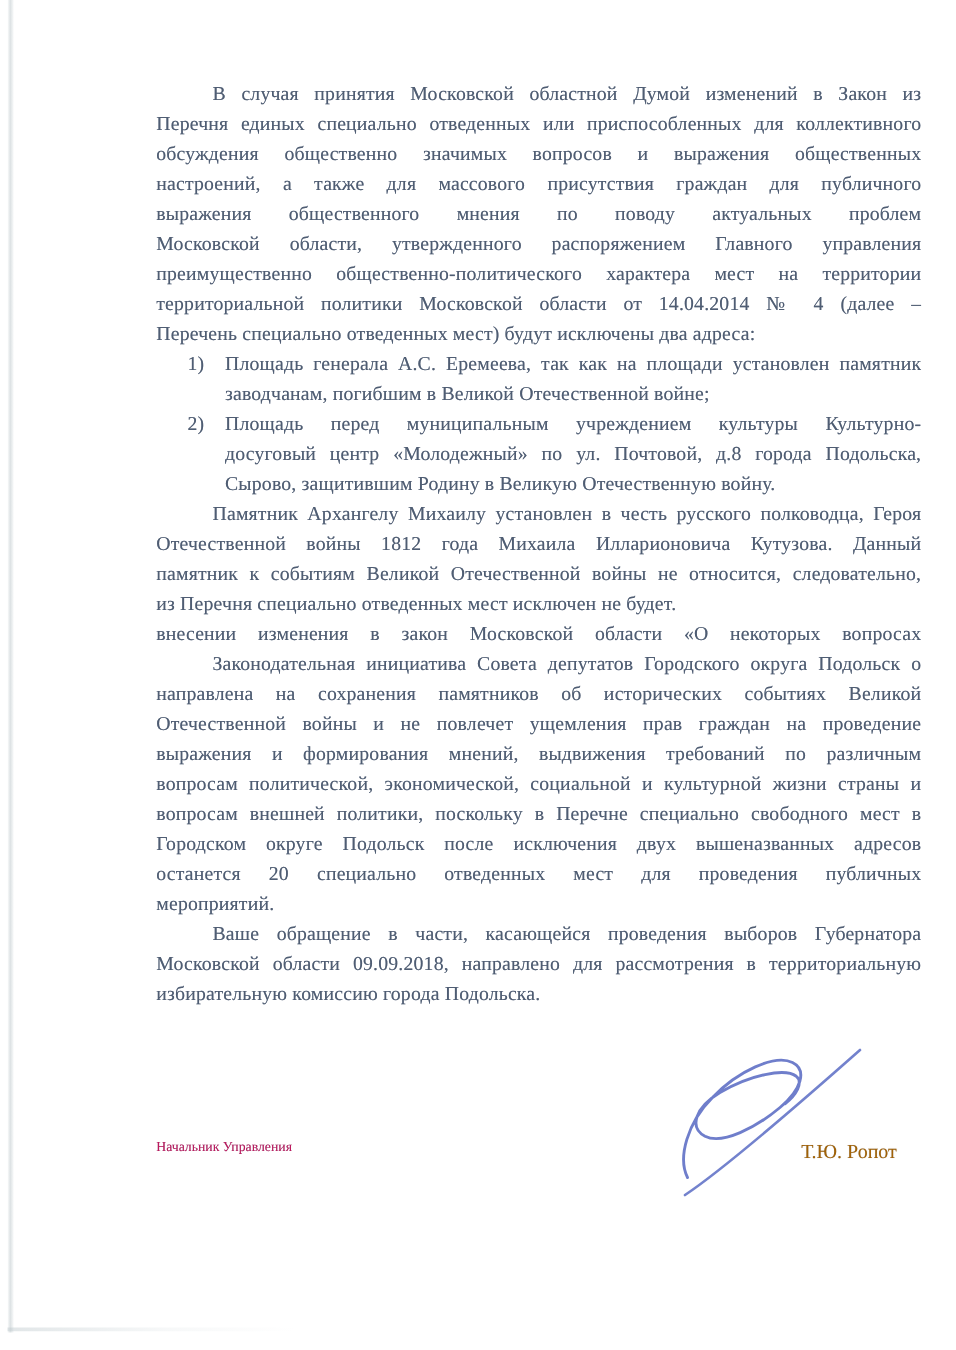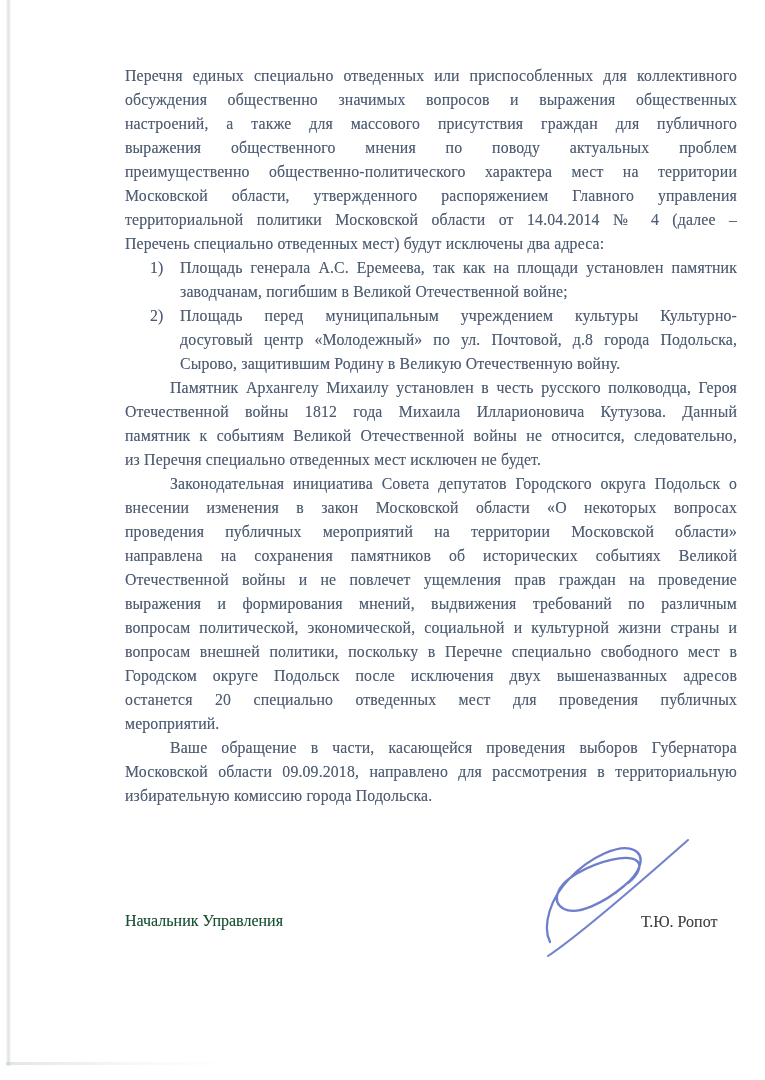--- a/index.html
+++ b/index.html
@@ -55,53 +55,54 @@
   .list-item { position: relative; padding-left: 55px; }
   .li-marker {
     position: absolute;
     left: 25px; top: 0;
     width: 28px; height: 24px;
     line-height: 24px;
   }
   .sig-title {
     position: absolute;
     left: 125px; top: 912px;
-    color: #14532d;
-    font-size: 16px;
+    color: #be185d;
+    font-size: 11px;
     text-shadow: 0 0 0.5px rgba(85,98,122,0.5);
   }
   .sig-name {
     position: absolute;
     left: 641px; top: 913px;
-    color: #404040;
+    color: #a16207;
     font-size: 16px;
     text-shadow: 0 0 0.6px rgba(141,150,166,0.6);
   }
   .sig-ink {
     position: absolute;
     left: 540px; top: 836px;
     width: 152px; height: 124px;
   }
 </style>
 </head>
 <body>
 
 <div class="page">
   <div class="edge-left"></div>
   <div class="edge-bottom"></div>
 
   <div class="content">
 
     <div class="para">
+      <div class="line first">В случая принятия Московской областной Думой изменений в Закон из</div>
       <div class="line">Перечня единых специально отведенных или приспособленных для коллективного</div>
       <div class="line">обсуждения общественно значимых вопросов и выражения общественных</div>
       <div class="line">настроений, а также для массового присутствия граждан для публичного</div>
       <div class="line">выражения общественного мнения по поводу актуальных проблем</div>
+      <div class="line">Московской области, утвержденного распоряжением Главного управления</div>
       <div class="line">преимущественно общественно-политического характера мест на территории</div>
-      <div class="line">Московской области, утвержденного распоряжением Главного управления</div>
       <div class="line">территориальной политики Московской области от 14.04.2014 № 4 (далее –</div>
       <div class="line end">Перечень специально отведенных мест) будут исключены два адреса:</div>
     </div>
 
     <div class="list">
       <div class="list-item">
         <div class="li-marker">1)</div>
         <div class="line">Площадь генерала А.С. Еремеева, так как на площади установлен памятник</div>
         <div class="line end">заводчанам, погибшим в Великой Отечественной войне;</div>
       </div>
@@ -114,23 +115,22 @@
     </div>
 
     <div class="para">
       <div class="line first">Памятник Архангелу Михаилу установлен в честь русского полководца, Героя</div>
       <div class="line">Отечественной войны 1812 года Михаила Илларионовича Кутузова. Данный</div>
       <div class="line">памятник к событиям Великой Отечественной войны не относится, следовательно,</div>
       <div class="line end">из Перечня специально отведенных мест исключен не будет.</div>
     </div>
 
     <div class="para">
+      <div class="line">внесении изменения в закон Московской области «О некоторых вопросах</div>
       <div class="line first">Законодательная инициатива Совета депутатов Городского округа Подольск о</div>
-      <div class="line">внесении изменения в закон Московской области «О некоторых вопросах</div>
-      <div class="line">проведения публичных мероприятий на территории Московской области»</div>
       <div class="line">направлена на сохранения памятников об исторических событиях Великой</div>
       <div class="line">Отечественной войны и не повлечет ущемления прав граждан на проведение</div>
       <div class="line">выражения и формирования мнений, выдвижения требований по различным</div>
       <div class="line">вопросам политической, экономической, социальной и культурной жизни страны и</div>
       <div class="line">вопросам внешней политики, поскольку в Перечне специально свободного мест в</div>
       <div class="line">Городском округе Подольск после исключения двух вышеназванных адресов</div>
       <div class="line">останется 20 специально отведенных мест для проведения публичных</div>
       <div class="line end">мероприятий.</div>
     </div>
 

